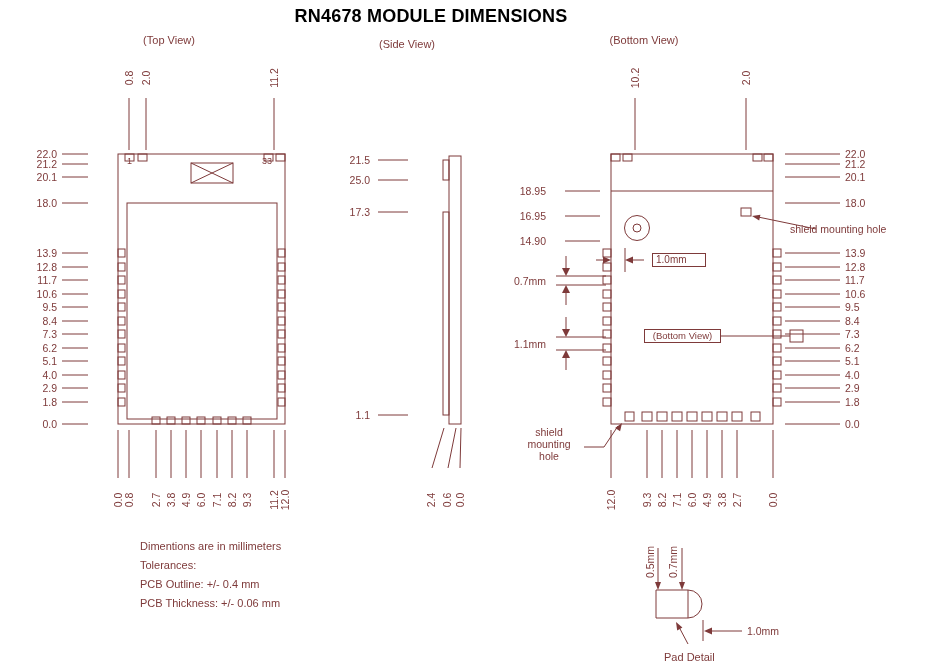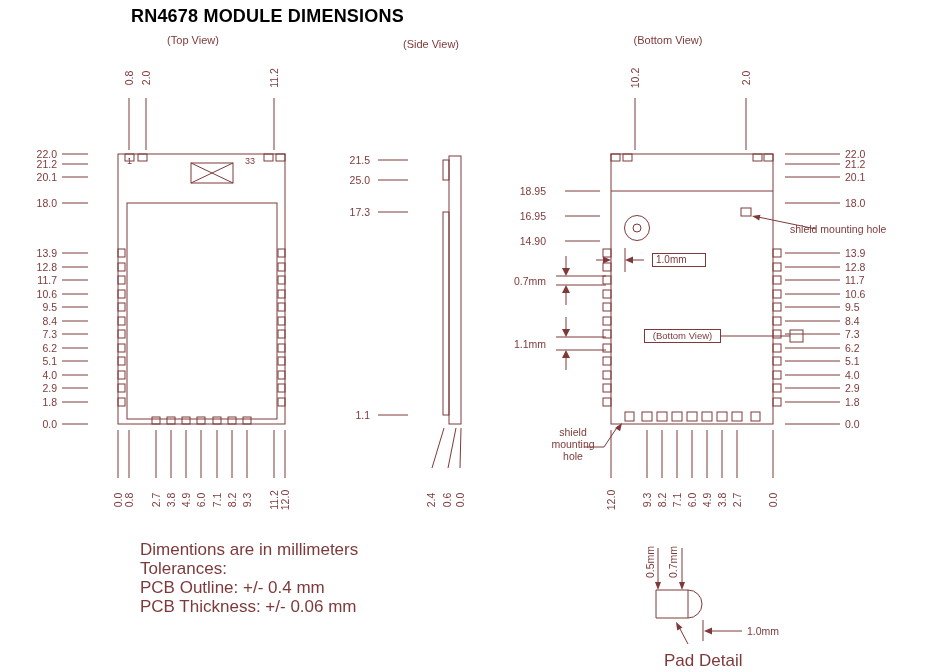--- a/index.html
+++ b/index.html
@@ -5,35 +5,35 @@
   :root{ --ink:#7e3a3a; }
   html,body{margin:0;padding:0;}
   body{
     width:949px;height:672px;position:relative;background:#ffffff;
     font-family:"Liberation Sans",sans-serif;color:var(--ink);overflow:hidden;
   }
   svg.drawing{position:absolute;left:0;top:0;}
   svg.drawing *{stroke:var(--ink);fill:none;stroke-width:1;}
   svg.drawing .f{fill:var(--ink);stroke:none;}
   .title{
-    position:absolute;top:6px;left:131px;width:600px;text-align:left;
+    position:absolute;top:6px;left:131px;width:600px;text-align:center;
     font-size:18px;font-weight:bold;color:#000;letter-spacing:.2px;
   }
   .lbl{position:absolute;font-size:10.5px;line-height:1;white-space:nowrap;}
   .r{transform:translateY(-50%);}
   .l{transform:translateY(-50%);}
-  .c{transform:translate(-50%,-50%);margin-left:24px;}
+  .c{transform:translate(-50%,-50%);}
   .v{transform:translate(-50%,-50%) rotate(-90deg);}
   .vtitle{font-size:11px;}
   .pin{font-size:9px;}
   .box{
     position:absolute;border:1px solid var(--ink);font-size:10px;line-height:1;
     display:flex;align-items:center;box-sizing:border-box;background:#fff;
   }
-  .note{position:absolute;font-size:17px;line-height:1.2;white-space:nowrap;padding-left:20px;}
+  .note{position:absolute;font-size:11px;line-height:1.2;white-space:nowrap;padding-left:20px;}
 </style>
 </head>
 <body>
 
 <svg class="drawing" width="949" height="672" viewBox="0 0 949 672">
 
   <g>
     <rect x="118" y="154" width="167" height="270"></rect>
     <rect x="127" y="203" width="150" height="216"></rect>
     <rect x="191" y="163" width="42" height="20"></rect>
@@ -197,21 +197,21 @@
 <div class="lbl v" style="left:171px;top:500px">3.8</div>
 <div class="lbl v" style="left:186px;top:500px">4.9</div>
 <div class="lbl v" style="left:201px;top:500px">6.0</div>
 <div class="lbl v" style="left:217px;top:500px">7.1</div>
 <div class="lbl v" style="left:232px;top:500px">8.2</div>
 <div class="lbl v" style="left:247px;top:500px">9.3</div>
 <div class="lbl v" style="left:274px;top:500px">11.2</div>
 <div class="lbl v" style="left:285px;top:500px">12.0</div>
 
 <div class="lbl l pin" style="left:127px;top:161px">1</div>
-<div class="lbl l pin" style="left:245px;top:161px">33</div>
+<div class="lbl l pin" style="left:262px;top:161px">33</div>
 
 <div class="lbl r" style="right:579px;top:160px">21.5</div>
 <div class="lbl r" style="right:579px;top:180px">25.0</div>
 <div class="lbl r" style="right:579px;top:212px">17.3</div>
 <div class="lbl r" style="right:579px;top:415px">1.1</div>
 <div class="lbl v" style="left:431px;top:500px">2.4</div>
 <div class="lbl v" style="left:447px;top:500px">0.6</div>
 <div class="lbl v" style="left:460px;top:500px">0.0</div>
 
 <div class="lbl v" style="left:635px;top:78px">10.2</div>

